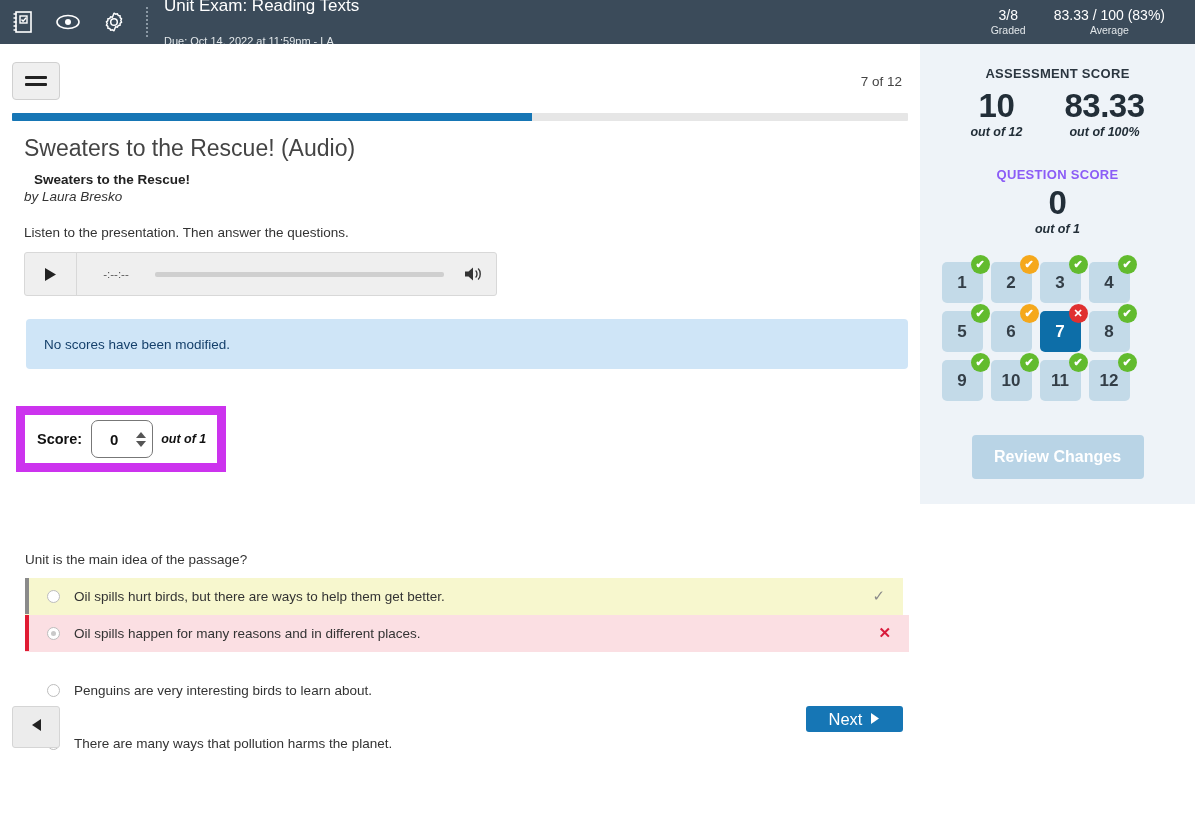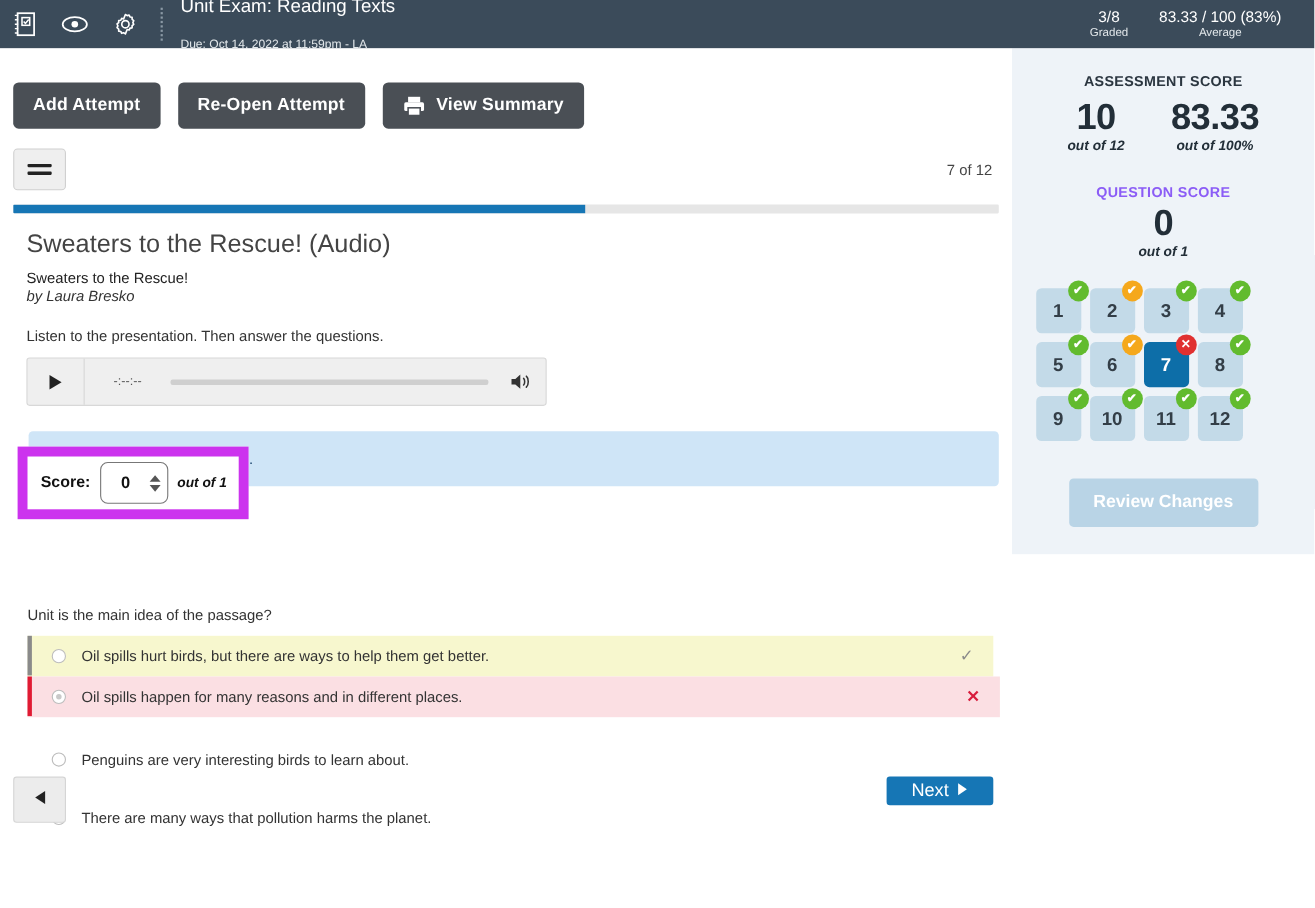--- a/index.html
+++ b/index.html
@@ -64,21 +64,21 @@
   .hamburger span { display: block; width: 22px; height: 3px; background: #222; border-radius: 1px; }
   .page-count { font-size: 13.5px; color: #444; }
 
   .progress-track {
     margin: 13px 12px 0 12px; height: 8px; background: #e6e6e6; border-radius: 1px;
     position: relative; overflow: hidden;
   }
   .progress-fill { height: 100%; background: #1676b5; }
 
   .q-title { font-size: 23px; color: #444; font-weight: 400; padding: 14px 16px 0 24px; }
-  .pass-title { font-size: 13.5px; font-weight: normal; color: #222; padding: 10px 0 0 24px; }
+  .pass-title { font-size: 13.5px; font-weight: bold; color: #222; padding: 10px 0 0 24px; margin-left: 10px; }
   .pass-author { font-size: 13.5px; font-style: italic; color: #333; padding: 2px 0 0 24px; }
   .instructions { font-size: 13.5px; color: #333; padding: 21px 0 0 24px; }
 
   
   .audio {
     margin: 12px 0 0 24px; width: 473px; height: 44px;
     background: #efefef; border: 1px solid #d8d8d8; border-radius: 3px;
     display: flex; align-items: center;
   }
   .audio-play {
@@ -254,34 +254,20 @@
     <div class="tb-stat" style="position:relative;">
       <div class="big">83.33 / 100 (83%)</div>
       <div class="small">Average</div>
 
     </div>
   </div>
 </div>
 
 <div class="main">
 
-  <div class="action-row">
-    <button class="btn-dark">Add Attempt</button>
-    <button class="btn-dark">Re-Open Attempt</button>
-    <button class="btn-dark">
-      <span>
-        <svg width="21" height="19" viewBox="0 0 21 19">
-            <rect x="5" y="1" width="11" height="5" fill="#fff"></rect>
-            <rect x="1.5" y="6" width="18" height="8" rx="1.5" fill="#fff"></rect>
-            <rect x="5" y="11" width="11" height="7" fill="#fff" stroke="#4a4f55" stroke-width="1.4"></rect>
-          </svg>
-      </span>
-      <span>View Summary</span>
-    </button>
-  </div>
 
   <div class="bar-row">
     <div class="hamburger">
       <span></span>
         <span></span>
     </div>
     <div class="page-count">7 of 12</div>
   </div>
 
   <div class="progress-track">

